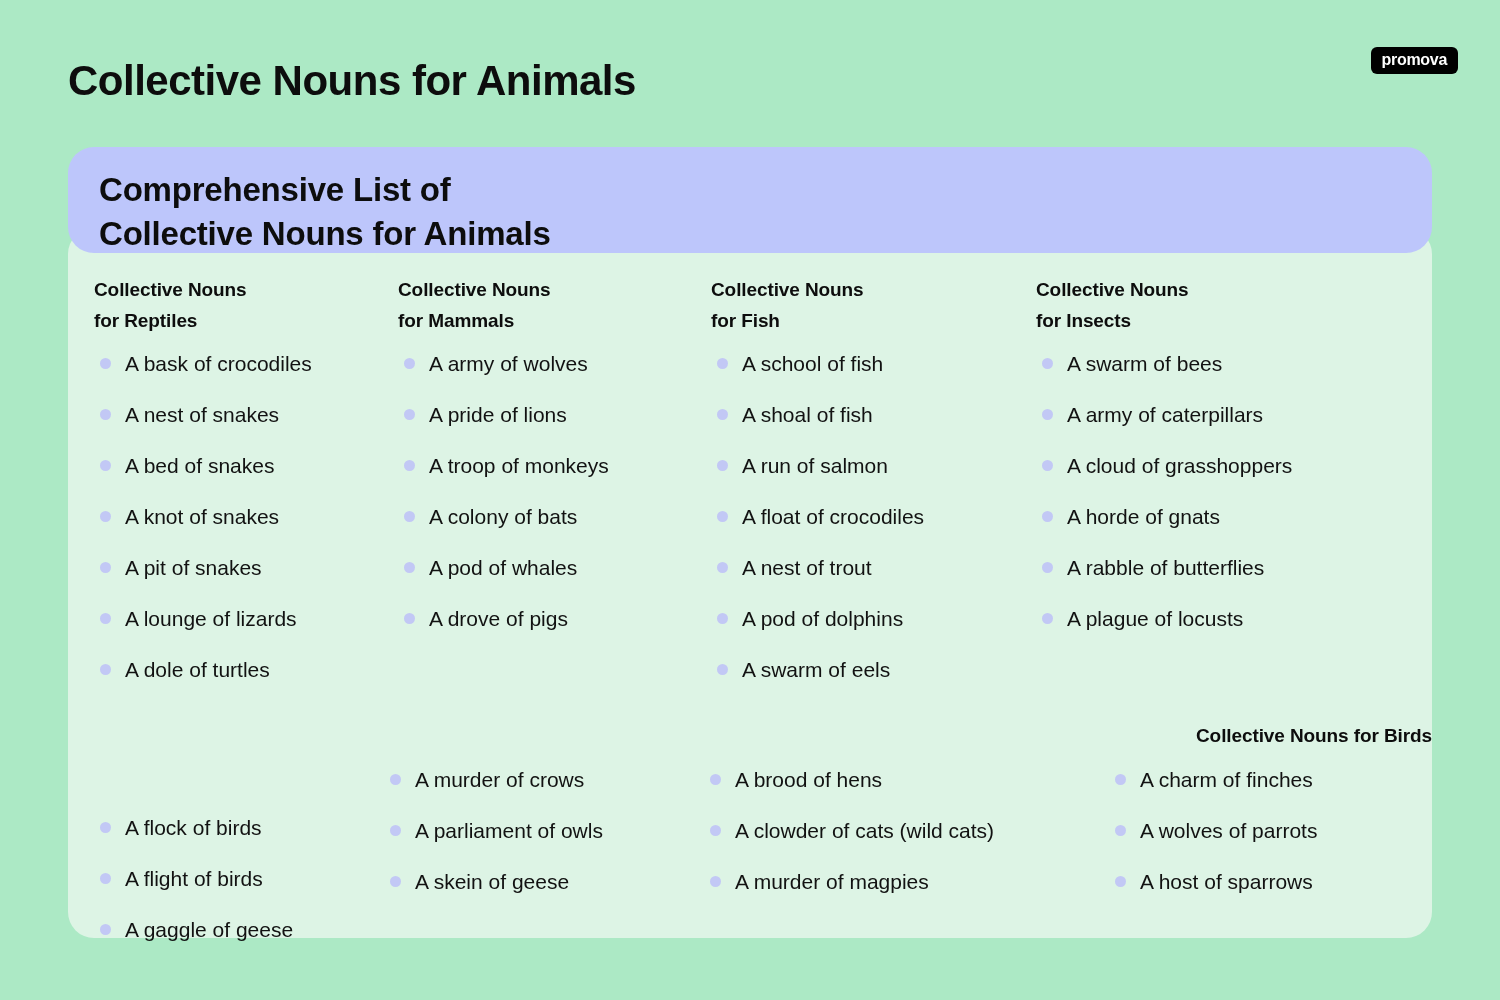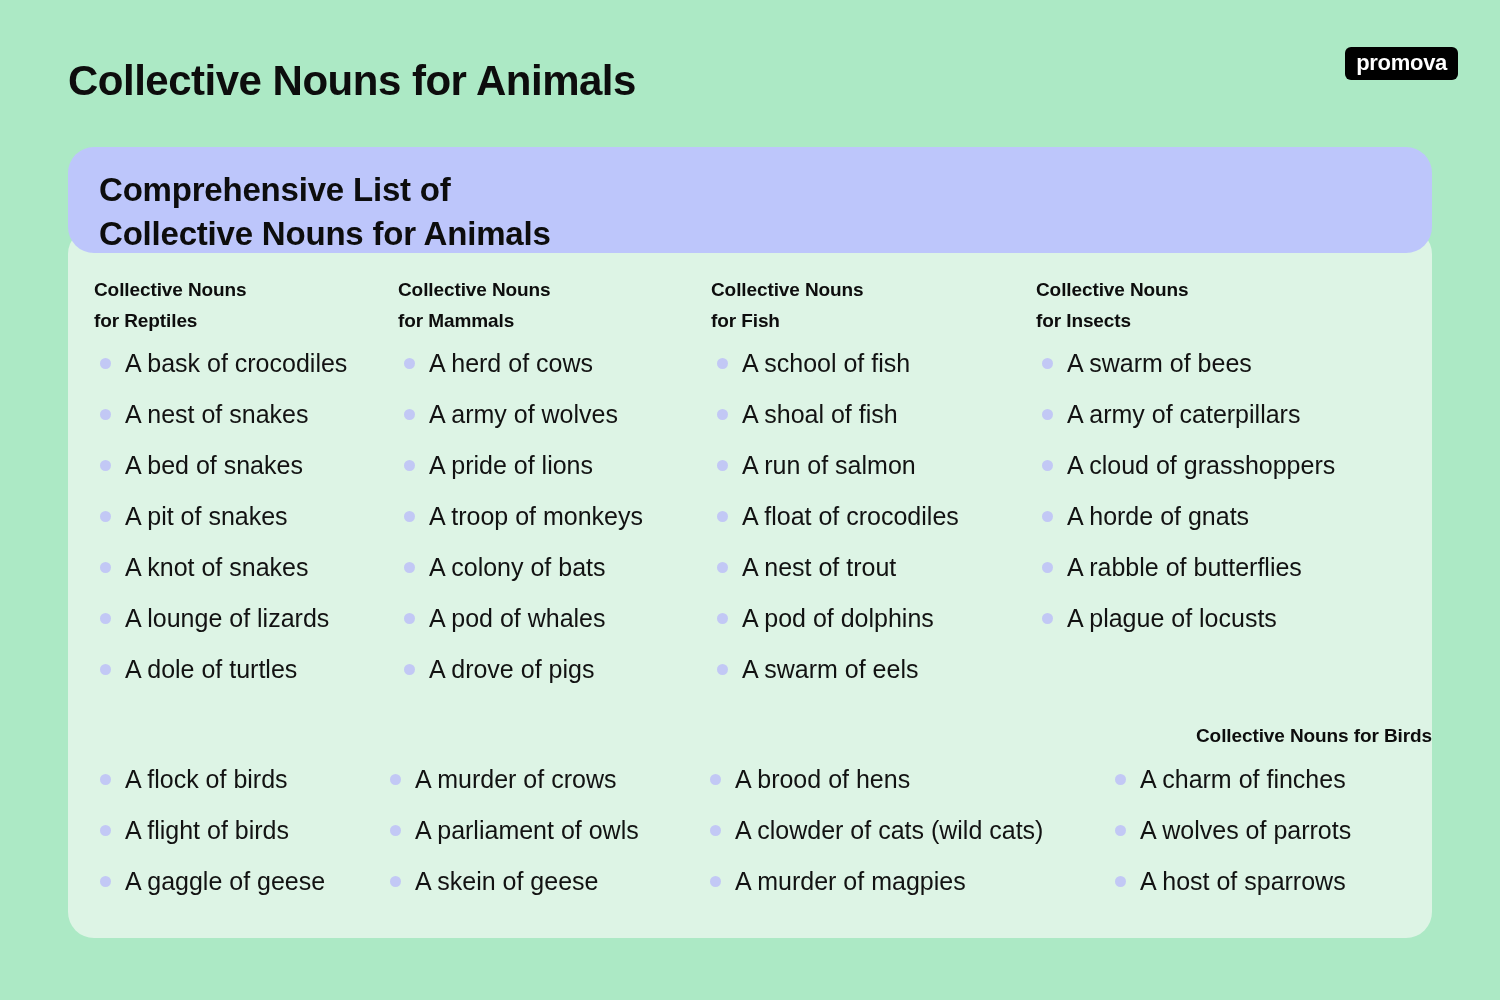--- a/index.html
+++ b/index.html
@@ -42,21 +42,21 @@
     right: 42px;
     top: 47px;
     background: #000000;
     border-radius: 6px;
     padding: 5px 11px 6px 11px;
     display: flex;
     align-items: center;
   }
   .brand-logo-text {
     color: #ffffff;
-    font-size: 22px;
+    font-size: 16px;
     font-weight: bold;
     letter-spacing: -0.3px;
     line-height: 1;
   }
 
   
   .banner {
     position: absolute;
     left: 68px;
     top: 147px;
@@ -125,21 +125,21 @@
     flex: 0 0 auto;
     width: 11px;
     height: 11px;
     border-radius: 50%;
     background: #c2c8f5;
     margin-top: 7px;
     margin-right: 14px;
     margin-left: 6px;
   }
   .noun-text {
-    font-size: 25px;
+    font-size: 21px;
     line-height: 25px;
     color: #121212;
     white-space: nowrap;
   }
 
   
   .birds-section {
     position: absolute;
     left: 26px;
     top: 497px;
@@ -148,21 +148,21 @@
   .birds-heading {
     font-size: 19px;
     font-weight: bold;
     letter-spacing: -0.1px;
     color: #0d0d0d;
     margin-bottom: 20px;
     text-align: right;
   }
   .birds-grid { display: flex; }
   .birds-col { flex: 0 0 auto; }
-  .birds-col.b0 { width: 290px; }
+  .birds-col.b0 { width: 290px; margin-top: 48px; }
   .birds-col.b1 { width: 320px; }
   .birds-col.b2 { width: 405px; }
   .birds-col.b3 { width: 320px; }
 
   .birds-col .noun-item { height: 51px; }
 </style>
 </head>
 <body>
 
 <div class="page-header">
@@ -192,47 +192,43 @@
         <li class="noun-item">
           <span class="bullet-dot"></span>
           <span class="noun-text">A nest of snakes</span>
         </li>
         <li class="noun-item">
           <span class="bullet-dot"></span>
           <span class="noun-text">A bed of snakes</span>
         </li>
         <li class="noun-item">
           <span class="bullet-dot"></span>
+          <span class="noun-text">A knot of snakes</span>
+        </li>
+        <li class="noun-item">
+          <span class="bullet-dot"></span>
           <span class="noun-text">A pit of snakes</span>
-        </li>
-        <li class="noun-item">
-          <span class="bullet-dot"></span>
-          <span class="noun-text">A knot of snakes</span>
         </li>
         <li class="noun-item">
           <span class="bullet-dot"></span>
           <span class="noun-text">A lounge of lizards</span>
         </li>
         <li class="noun-item">
           <span class="bullet-dot"></span>
           <span class="noun-text">A dole of turtles</span>
         </li>
       </ul>
     </div>
 
     <div class="group-col c1">
       <div class="group-heading">Collective Nouns
 for Mammals</div>
       <ul class="noun-list">
         <li class="noun-item">
           <span class="bullet-dot"></span>
-          <span class="noun-text">A herd of cows</span>
-        </li>
-        <li class="noun-item">
-          <span class="bullet-dot"></span>
           <span class="noun-text">A army of wolves</span>
         </li>
         <li class="noun-item">
           <span class="bullet-dot"></span>
           <span class="noun-text">A pride of lions</span>
         </li>
         <li class="noun-item">
           <span class="bullet-dot"></span>
           <span class="noun-text">A troop of monkeys</span>
         </li>

